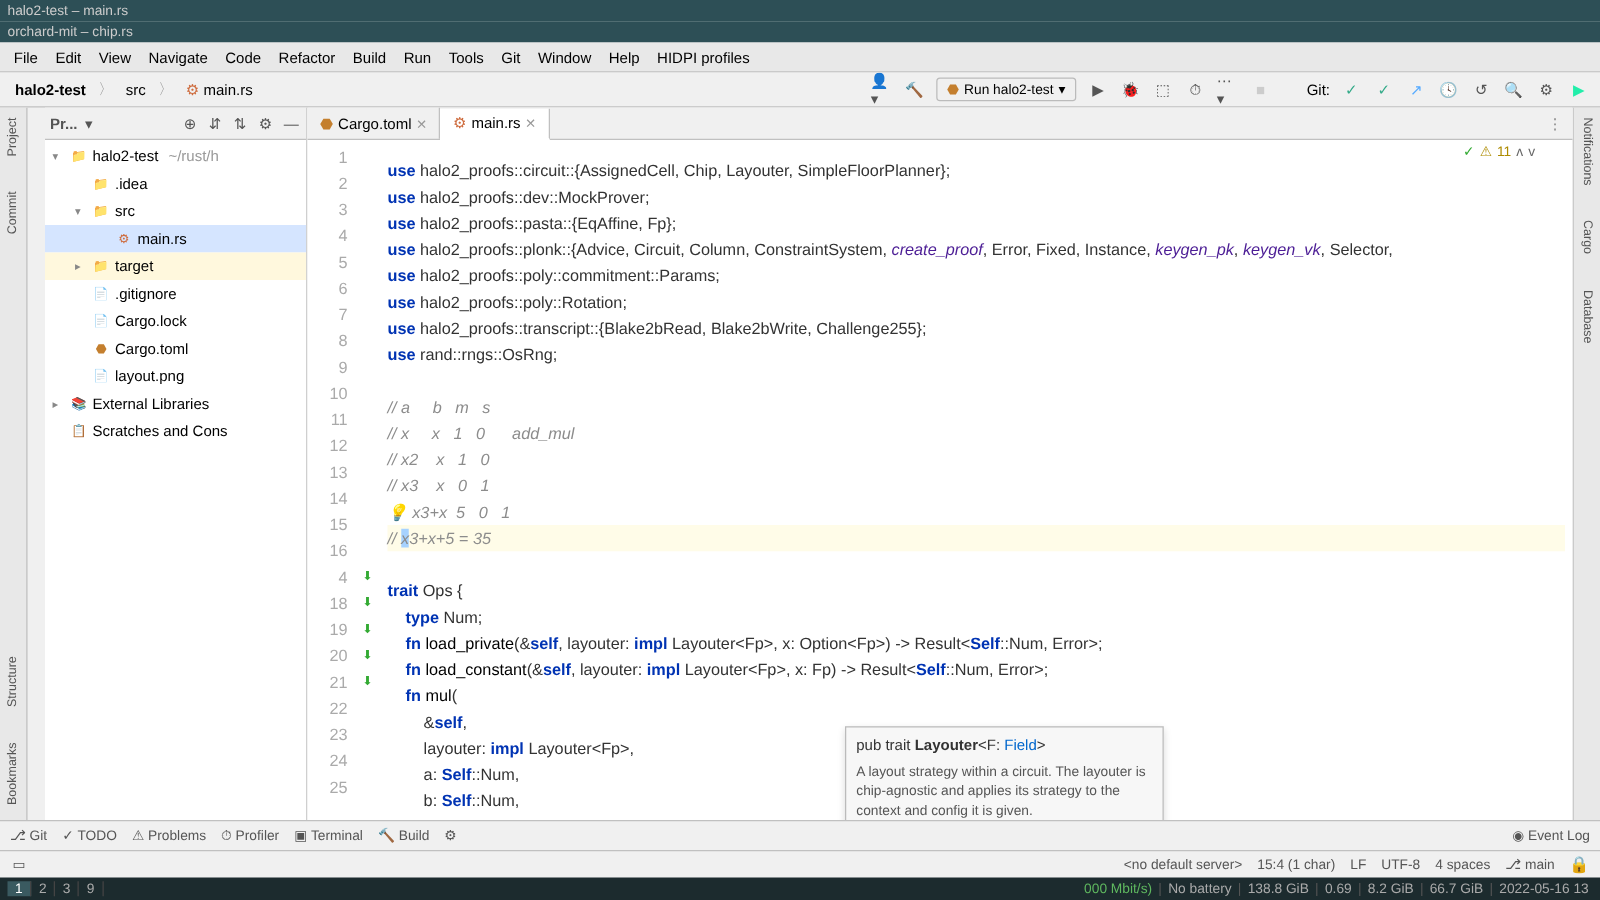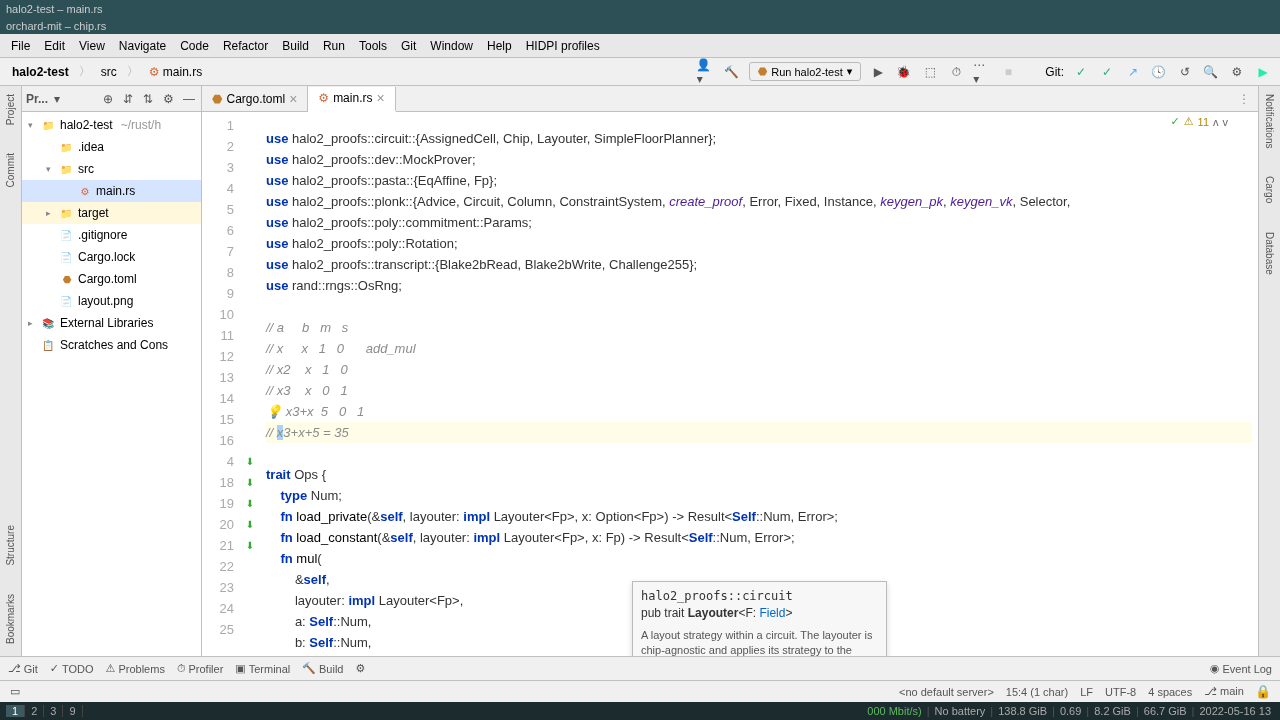--- a/index.html
+++ b/index.html
@@ -14,21 +14,21 @@
 .navbar .crumb { padding: 2px 4px; }
 .navbar .sep { color: #999; margin: 0 2px; }
 .navbar .right { display: flex; align-items: center; gap: 8px; }
 .navbar .icon-btn { width: 18px; height: 18px; display: flex; align-items: center; justify-content: center; color: #555; cursor: pointer; }
 .run-config { border: 1px solid #bbb; border-radius: 3px; padding: 2px 8px; font-size: 11px; display: flex; align-items: center; gap: 4px; }
 .content { flex: 1; display: flex; overflow: hidden; }
 .left-rail { width: 22px; background: #e8e8e8; border-right: 1px solid #c0c0c0; display: flex; flex-direction: column; align-items: center; font-size: 10px; color: #555; padding-top: 4px; gap: 20px; }
 .left-rail .rail-label { writing-mode: vertical-rl; transform: rotate(180deg); padding: 4px 2px; cursor: pointer; }
 .right-rail { width: 22px; background: #e8e8e8; border-left: 1px solid #c0c0c0; display: flex; flex-direction: column; align-items: center; font-size: 10px; color: #555; padding-top: 4px; gap: 20px; }
 .right-rail .rail-label { writing-mode: vertical-rl; padding: 4px 2px; cursor: pointer; }
-.project-tree { width: 180px; background: #fff; border-right: 1px solid #c0c0c0; font-size: 12px; overflow: hidden; }
+.project-tree { width: 210px; background: #fff; border-right: 1px solid #c0c0c0; font-size: 12px; overflow: hidden; margin-left: 14px; }
 .project-toolbar { height: 26px; background: #f0f0f0; border-bottom: 1px solid #c0c0c0; display: flex; align-items: center; padding: 0 4px; gap: 6px; color: #555; }
 .project-toolbar .sel { font-weight: bold; }
 .project-toolbar .icon-sm { width: 14px; height: 14px; cursor: pointer; }
 .tree-body { padding: 2px 0; }
 .tree-row { display: flex; align-items: center; height: 22px; padding-left: 6px; gap: 4px; white-space: nowrap; cursor: pointer; }
 .tree-row.d1 { padding-left: 24px; }
 .tree-row.d2 { padding-left: 42px; }
 .tree-row.selected { background: #d5e5ff; }
 .tree-row.highlight { background: #fff8dd; }
 .tree-row .exp { width: 10px; color: #888; font-size: 9px; }
@@ -36,21 +36,21 @@
 .tree-row .dim { color: #999; margin-left: 4px; }
 .editor-area { flex: 1; display: flex; flex-direction: column; background: #fff; position: relative; }
 .editor-tabs { height: 26px; background: #f0f0f0; border-bottom: 1px solid #c0c0c0; display: flex; align-items: center; font-size: 12px; }
 .editor-tab { padding: 0 10px; height: 100%; display: flex; align-items: center; gap: 4px; border-right: 1px solid #c0c0c0; cursor: pointer; }
 .editor-tab.active { background: #fff; border-bottom: 2px solid #fff; margin-bottom: -1px; }
 .editor-tab .close { color: #999; font-size: 14px; cursor: pointer; }
 .code-body { flex: 1; display: flex; font-family: 'DejaVu Sans Mono', monospace; font-size: 13px; overflow: hidden; position: relative; }
 .gutter { width: 38px; text-align: right; color: #aaa; padding: 3px 6px 3px 0; background: #fff; line-height: 21px; user-select: none; }
 .markers { width: 20px; background: #fff; padding-top: 3px; line-height: 21px; font-size: 9px; color: #7a7; text-align: center; }
 .markers .m { height: 21px; }
-.code { flex: 1; padding: 16px 6px; line-height: 21px; white-space: pre; color: #333; position: relative; }
+.code { flex: 1; padding: 3px 6px; line-height: 21px; white-space: pre; color: #333; position: relative; margin-top: 11px; }
 .code .kw { color: #0033b3; font-weight: bold; }
 .code .fn { color: #000000; }
 .code .cm { color: #8c8c8c; font-style: italic; }
 .code .it1 { color: #4c1d95; font-style: italic; }
 .code .hl-line { background: #fffce8; display: block; width: 100%; }
 .code .sel { background: #a6d2ff; }
 .code .bulb { color: #f0a500; }
 .doc-popup { position: absolute; left: 430px; top: 495px; width: 255px; background: #f7f7f7; border: 1px solid #bbb; font-size: 11px; padding: 6px 8px; line-height: 1.4; z-index: 10; font-family: sans-serif; color: #333; box-shadow: 0 2px 6px rgba(0,0,0,0.15); }
 .doc-popup .mono { font-family: 'DejaVu Sans Mono', monospace; font-size: 12px; }
 .doc-popup .b { font-weight: bold; }
@@ -292,21 +292,20 @@
       <div class="inspect-bar">
         <span style="color:#3a3">✓</span>
         <span class="warn">⚠</span>
           <span class="warn">11</span>
         <span>ʌ</span>
           <span>v</span>
       </div>
     </div>
 
     <div class="doc-popup">
-      <div class="mono">halo2_proofs::circuit</div>
       <div class="mono">
         <span>pub trait </span><span class="b">Layouter</span><span>&lt;F: </span><span class="link">Field</span><span>&gt;</span>
       </div>
       <div class="desc">A layout strategy within a circuit. The layouter is chip-agnostic and applies its strategy to the context and config it is given.</div>
 
     </div>
   </div>
 
   <div class="right-rail">
     <span class="rail-label">Notifications</span>

